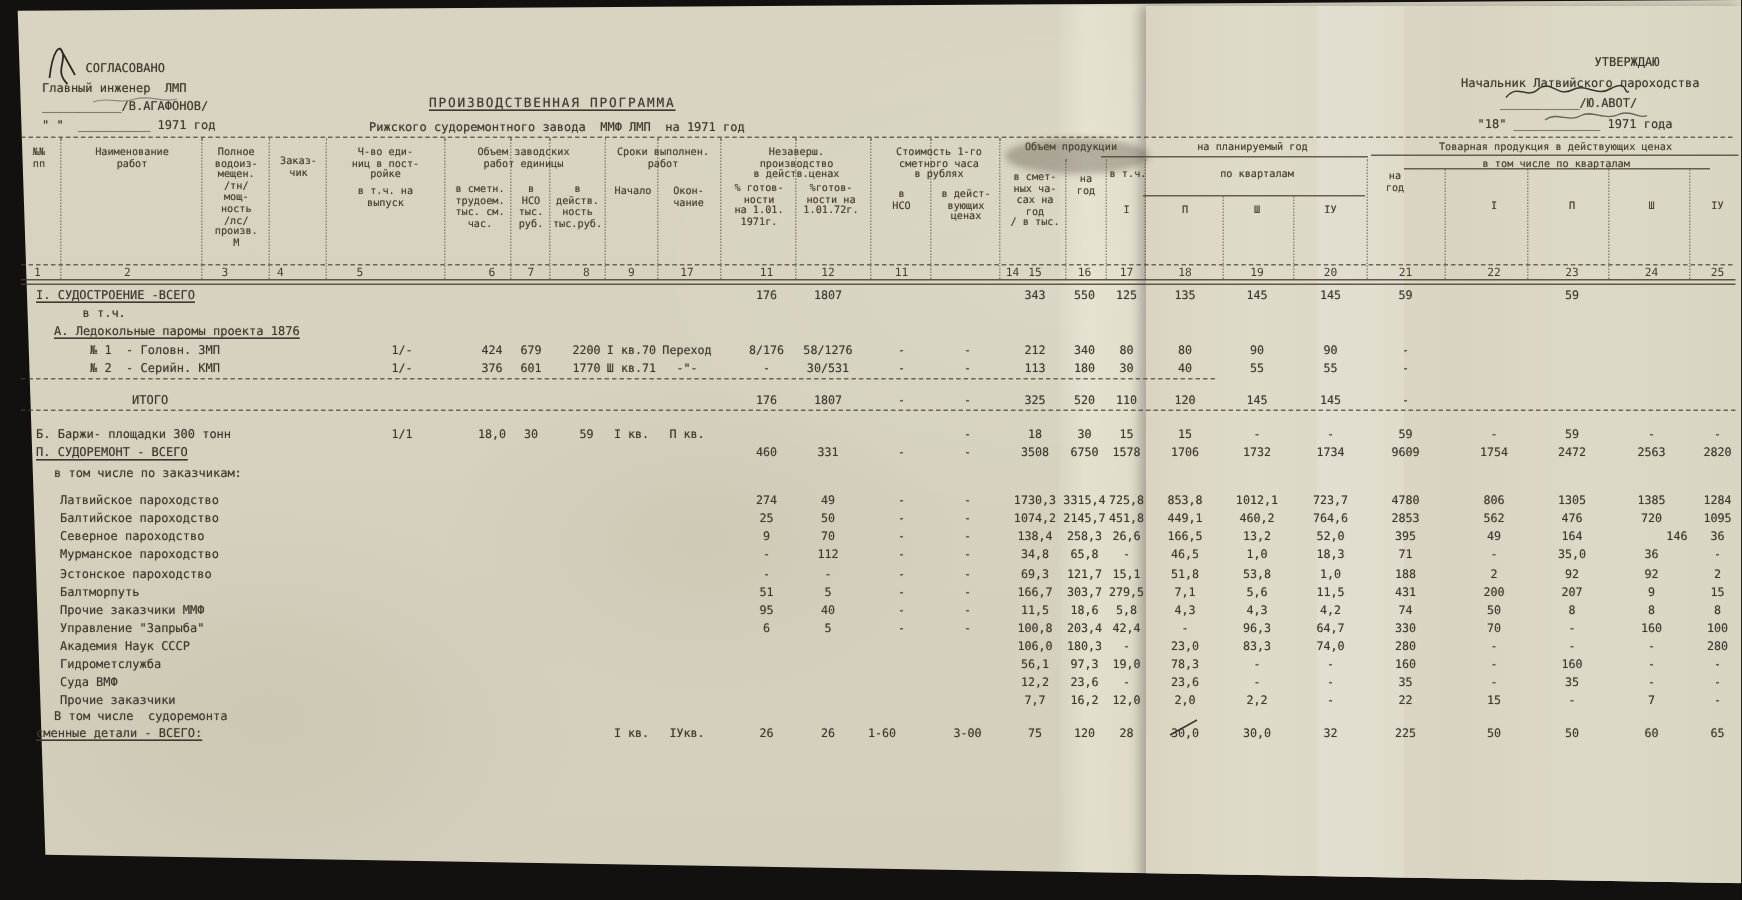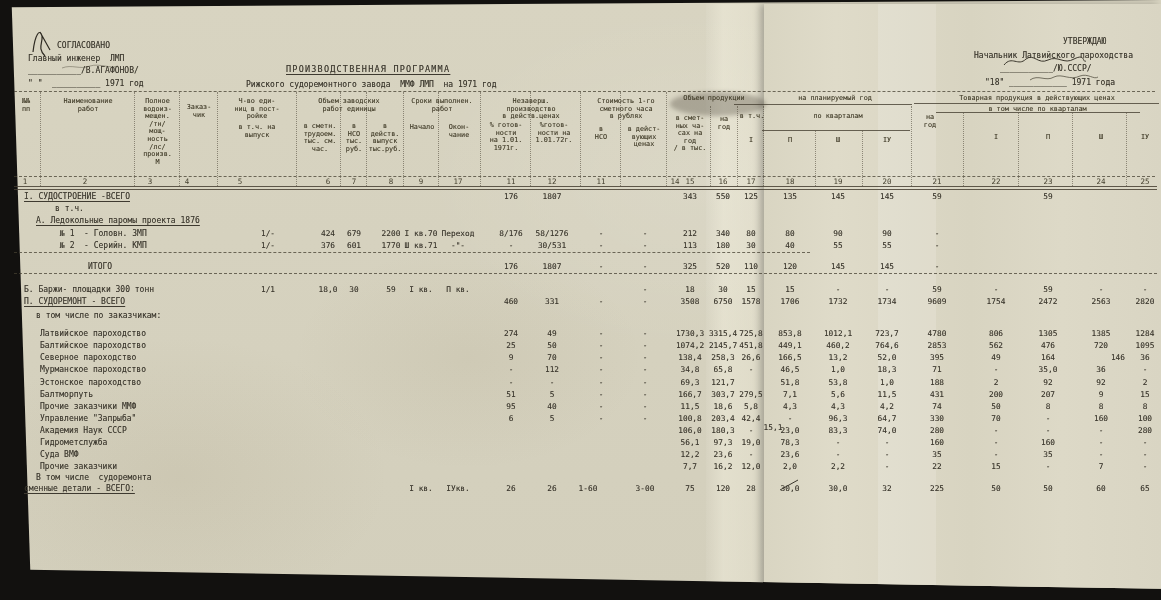--- a/index.html
+++ b/index.html
@@ -52,21 +52,21 @@
     <div class="t" style="left:57px;top:41px">СОГЛАСОВАНО</div>
     <div class="t" style="left:28px;top:54px">Главный инженер  ЛМП</div>
     <div class="t" style="left:28px;top:66px">___________/В.АГАФОНОВ/</div>
     <div class="t" style="left:28px;top:79px">" "  __________ 1971 год</div>
 
     <div class="t u title1" style="left:286px;top:64px">ПРОИЗВОДСТВЕННАЯ ПРОГРАММА</div>
     <div class="t" style="left:246px;top:80px">Рижского судоремонтного завода  ММФ ЛМП  на 1971 год</div>
 
     <div class="t" style="left:1063px;top:37px">УТВЕРЖДАЮ</div>
     <div class="t" style="left:974px;top:51px">Начальник Латвийского пароходства</div>
-    <div class="t" style="left:1000px;top:64px">___________/Ю.СССР/</div>
+    <div class="t" style="left:1000px;top:64px">___________/Ю.АВОТ/</div>
     <div class="t" style="left:985px;top:78px">"18" ____________ 1971 года</div>
 
     <svg class="squiggle" style="left:30px;top:26px" width="24" height="34">
       <path d="M3,26 C5,8 10,2 12,10 C13,17 7,22 15,30 M10,6 L20,24" stroke="#2e2a22" stroke-width="1.2" fill="none"></path>
     </svg>
     <svg class="squiggle" style="left:1002px;top:53px" width="86" height="16">
       <path d="M2,12 C10,2 16,14 24,6 C32,0 36,12 46,7 C56,2 62,12 72,6 84,0 80,10 84,8" stroke="#3a362c" stroke-width="1" fill="none"></path>
     </svg>
     <svg class="squiggle" style="left:1028px;top:72px" width="72" height="12">
       <path d="M2,8 C10,2 18,10 26,5 C34,1 42,9 52,4 60,1 66,8 70,5" stroke="#4a4638" stroke-width="0.9" fill="none" opacity="0.8"></path>
@@ -103,21 +103,21 @@
 работ единицы</div>
         <div class="hcell" style="left: 299px; top: 123px; width: 42px;">в сметн.
 трудоем.
 тыс. см.
 час.</div>
         <div class="hcell" style="left: 341px; top: 123px; width: 26px;">в
 НСО
 тыс.
 руб.</div>
         <div class="hcell" style="left: 367px; top: 123px; width: 36px;">в действ.
-выпуск
+ность
 тыс.руб.</div>
         <div class="hcell" style="left: 404px; top: 98px; width: 76px;">Сроки выполнен.
 работ</div>
         <div class="hcell" style="left: 404px; top: 124px; width: 36px;">Начало</div>
         <div class="hcell" style="left: 440px; top: 124px; width: 38px;">Окон-
 чание</div>
         <div class="hcell" style="left: 482px; top: 98px; width: 98px;">Незаверш.
 производство
 в действ.ценах</div>
         <div class="hcell" style="left: 483px; top: 122px; width: 46px;">% готов-
@@ -377,21 +377,21 @@
         <div class="cell" style="left: 1024px; top: 365px;">35,0</div>
         <div class="cell" style="left: 1077px; top: 365px;">36</div>
         <div class="cell" style="left: 1121px; top: 365px;">-</div>
         <div class="rowlabel" style="left: 40px; top: 378px;">Эстонское пароходство</div>
         <div class="cell" style="left: 487px; top: 378px;">-</div>
         <div class="cell" style="left: 528px; top: 378px;">-</div>
         <div class="cell" style="left: 577px; top: 378px;">-</div>
         <div class="cell" style="left: 621px; top: 378px;">-</div>
         <div class="cell" style="left: 666px; top: 378px;">69,3</div>
         <div class="cell" style="left: 699px; top: 378px;">121,7</div>
-        <div class="cell" style="left: 749px; top: 378px; margin-top: 45px;">15,1</div>
+        <div class="cell" style="left: 727px; top: 378px;">15,1</div>
         <div class="cell" style="left: 766px; top: 378px;">51,8</div>
         <div class="cell" style="left: 814px; top: 378px;">53,8</div>
         <div class="cell" style="left: 863px; top: 378px;">1,0</div>
         <div class="cell" style="left: 913px; top: 378px;">188</div>
         <div class="cell" style="left: 972px; top: 378px;">2</div>
         <div class="cell" style="left: 1024px; top: 378px;">92</div>
         <div class="cell" style="left: 1077px; top: 378px;">92</div>
         <div class="cell" style="left: 1121px; top: 378px;">2</div>
         <div class="rowlabel" style="left: 40px; top: 390px;">Балтморпуть</div>
         <div class="cell" style="left: 487px; top: 390px;">51</div>

